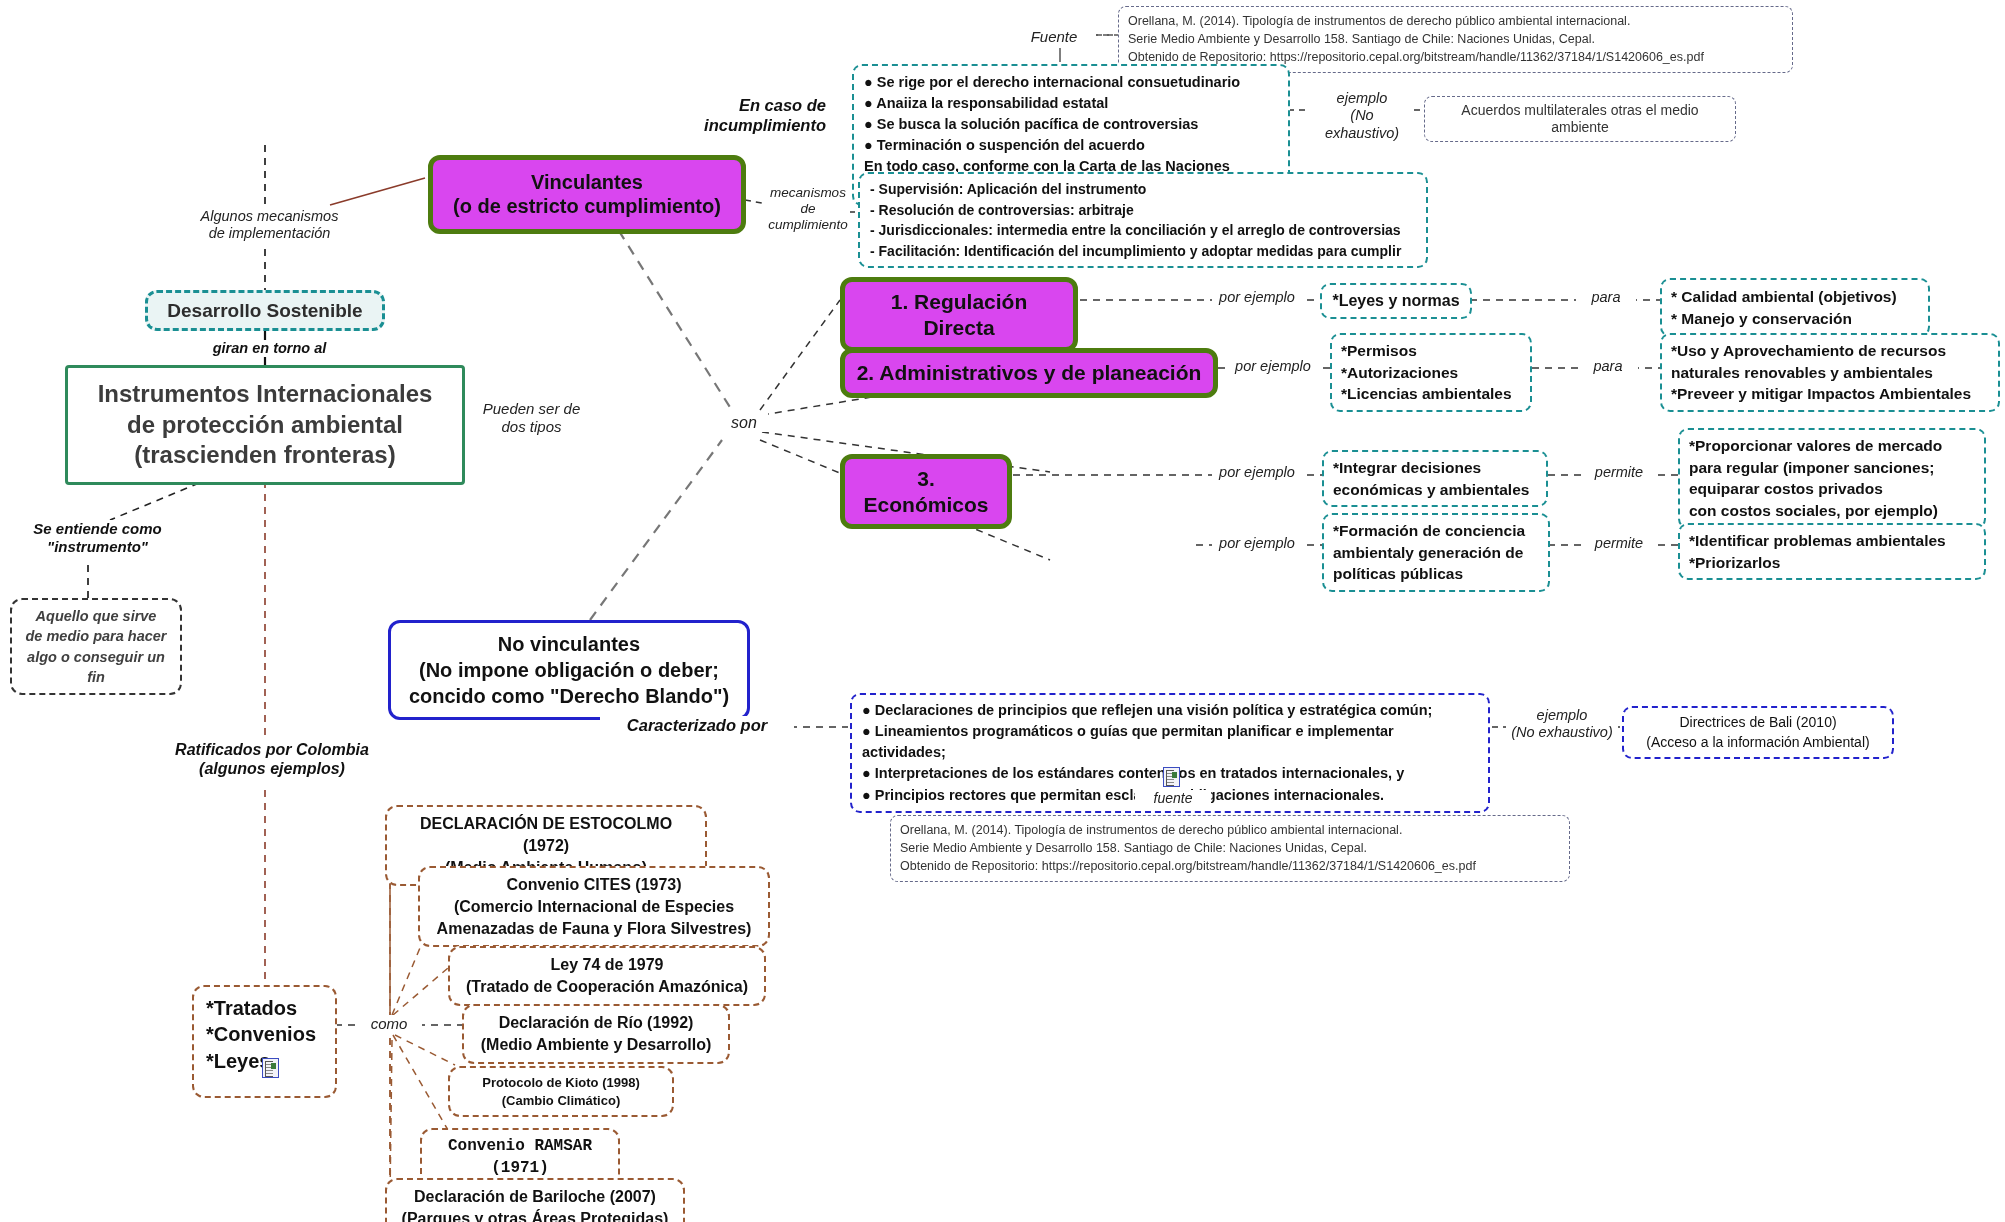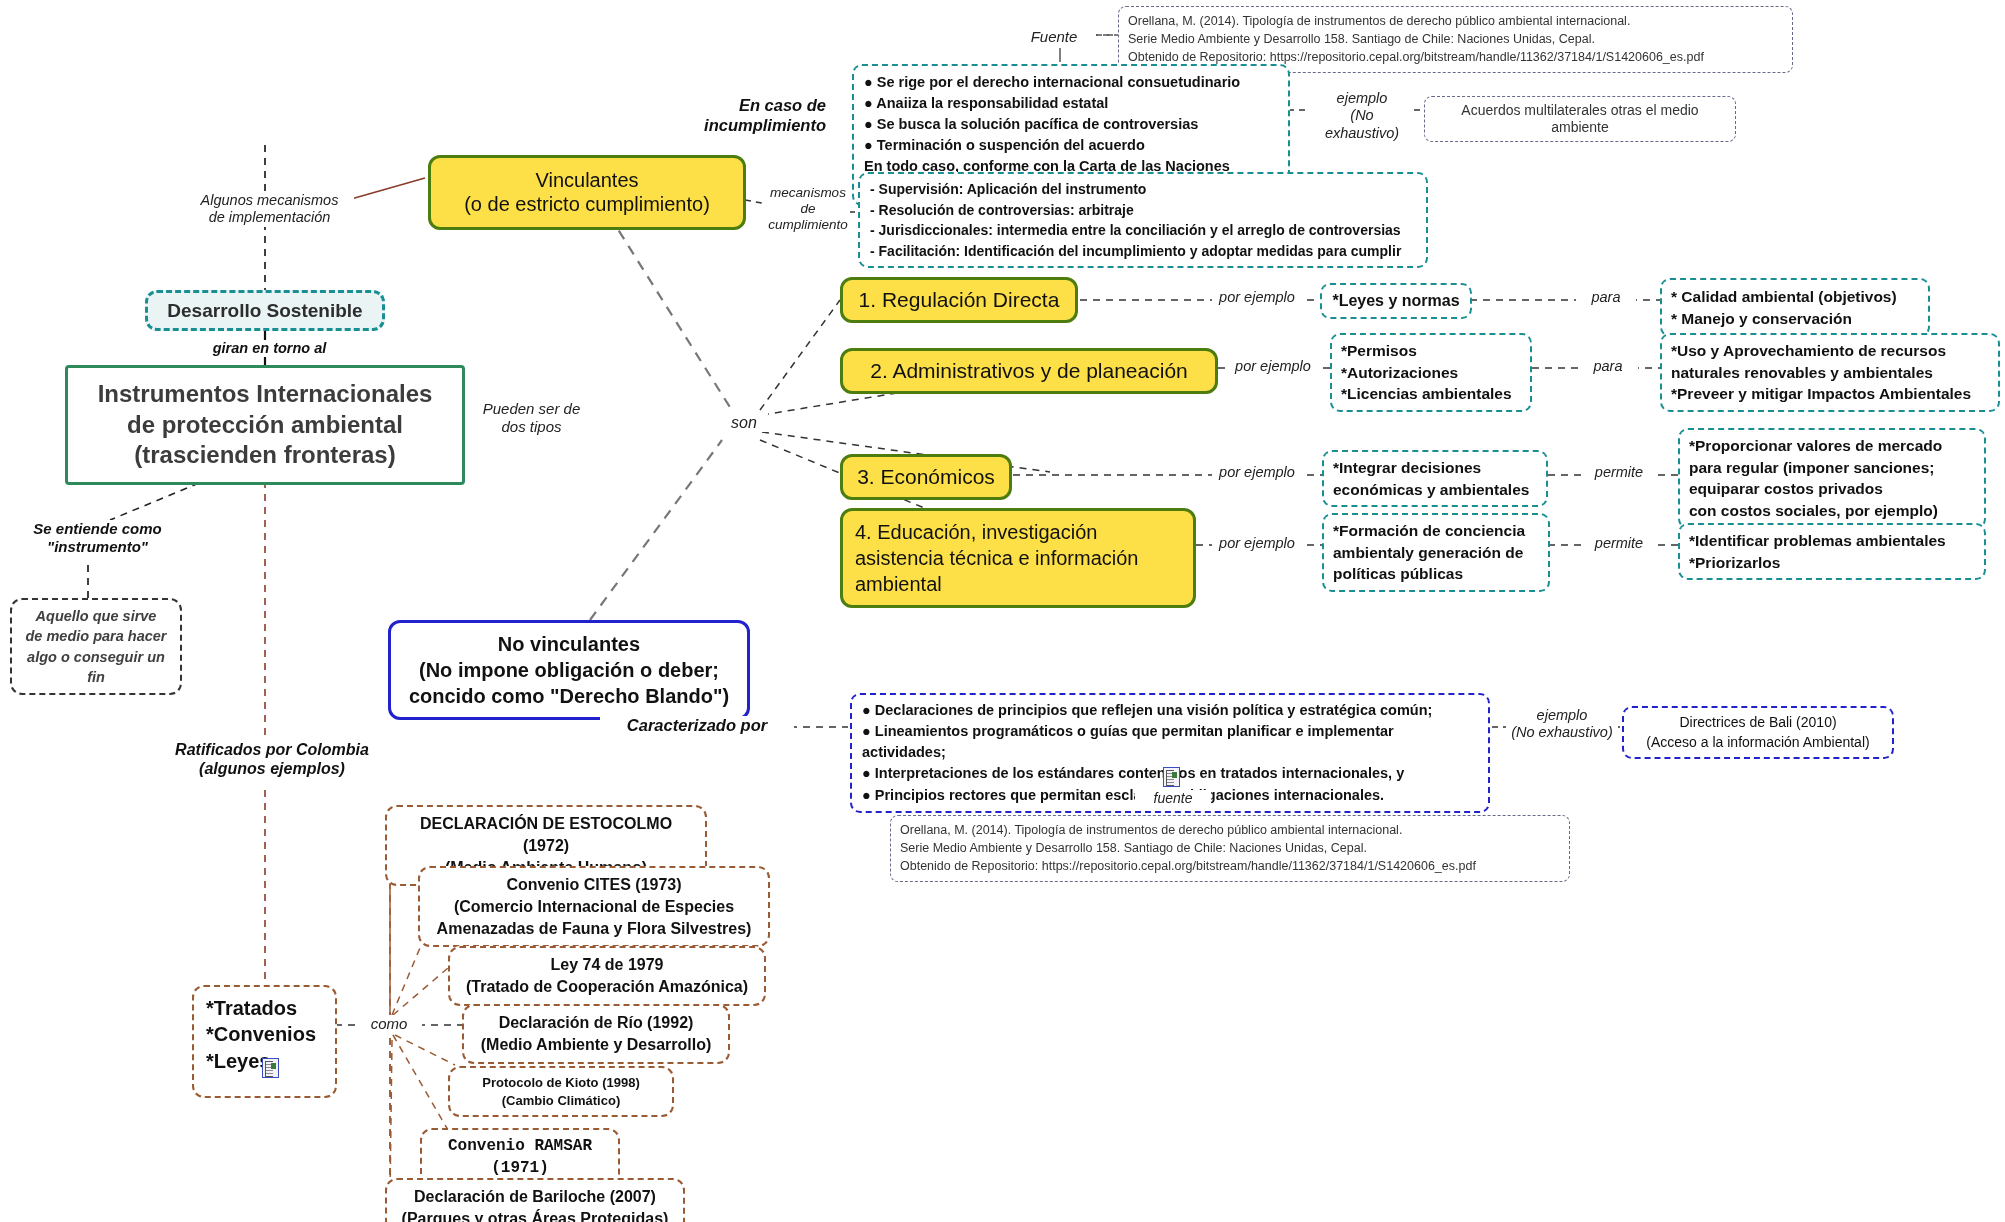--- a/index.html
+++ b/index.html
@@ -20,24 +20,24 @@
   }
   .node {
     position: absolute;
     box-sizing: border-box;
     text-align: center;
     line-height: 1.22;
     white-space: pre-line;
   }
   
   .teal-solid {
-    border: 3px solid #4d7c0f;
+    border: 5px solid #4d7c0f;
     border-radius: 12px;
-    background: #fde047;
-    font-weight: normal;
+    background: #d946ef;
+    font-weight: bold;
     color: #111111;
   }
   .teal-dashed {
     border: 2px dashed #1a8f93;
     border-radius: 10px;
     background: #ffffff;
     font-weight: bold;
     color: #111111;
   }
   .teal-dashed-thin {
@@ -234,21 +234,21 @@
     <path d="M392 1040 L390 1198" stroke="#9a5a33" stroke-width="1.5" stroke-dasharray="7,6" fill="none"></path>
   </svg>
 
   <div class="conn-label" style="left:1012px; top:28px; width:80px; font-size:15px;">Fuente</div>
 
   <div class="node gray-dashed ta-left" style="left:1118px; top:6px; width:675px; padding:6px 9px; font-size:12.5px; line-height:1.42;">Orellana, M. (2014). Tipología de instrumentos de derecho público ambiental internacional.
 Serie Medio Ambiente y Desarrollo 158. Santiago de Chile: Naciones Unidas, Cepal.
 Obtenido de Repositorio: https://repositorio.cepal.org/bitstream/handle/11362/37184/1/S1420606_es.pdf</div>
 
 
-  <div class="conn-label" style="left:185px; top:192px; width:165px; font-size:14.5px;">Algunos mecanismos
+  <div class="conn-label" style="left:185px; top:208px; width:165px; font-size:14.5px;">Algunos mecanismos
 de implementación</div>
 
   <div class="node teal-solid" style="left:428px; top:155px; width:318px; padding:10px 8px; font-size:20px;">Vinculantes
 (o de estricto cumplimiento)</div>
 
   <div class="conn-label bold" style="left:614px; top:96px; width:210px; font-size:16.5px; text-align:right;">En caso de incumplimiento</div>
 
   <div class="node teal-dashed ta-left" style="left:852px; top:64px; width:438px; padding:6px 10px; font-size:14.5px; line-height:1.45;">● Se rige por el derecho internacional consuetudinario
 ● Anaiiza la responsabilidad estatal
 ● Se busca la solución pacífica de controversias
@@ -321,23 +321,20 @@
   <div class="node teal-dashed ta-left" style="left:1322px; top:450px; width:226px; padding:5px 9px; font-size:15.5px; line-height:1.4;">*Integrar decisiones
 económicas y ambientales</div>
 
   <div class="conn-label" style="left:1586px; top:464px; width:62px; font-size:14.5px;">permite</div>
 
   <div class="node teal-dashed ta-left" style="left:1678px; top:428px; width:308px; padding:5px 9px; font-size:15.5px; line-height:1.4;">*Proporcionar valores de mercado
 para regular (imponer sanciones;
 equiparar costos privados
 con costos sociales, por ejemplo)</div>
 
-  <div class="node teal-solid ta-left" style="left:840px; top:508px; width:356px; padding:8px 12px; font-size:20px; line-height:1.3;">4. Educación, investigación
-asistencia técnica e información
-ambiental</div>
 
   <div class="conn-label" style="left:1212px; top:535px; width:86px; font-size:14.5px;">por ejemplo</div>
 
   <div class="node teal-dashed ta-left" style="left:1322px; top:513px; width:228px; padding:5px 9px; font-size:15.5px; line-height:1.4;">*Formación de conciencia
 ambientaly generación de
 políticas públicas</div>
 
   <div class="conn-label" style="left:1586px; top:535px; width:62px; font-size:14.5px;">permite</div>
 
   <div class="node teal-dashed ta-left" style="left:1678px; top:523px; width:308px; padding:5px 9px; font-size:15.5px; line-height:1.4;">*Identificar problemas ambientales

